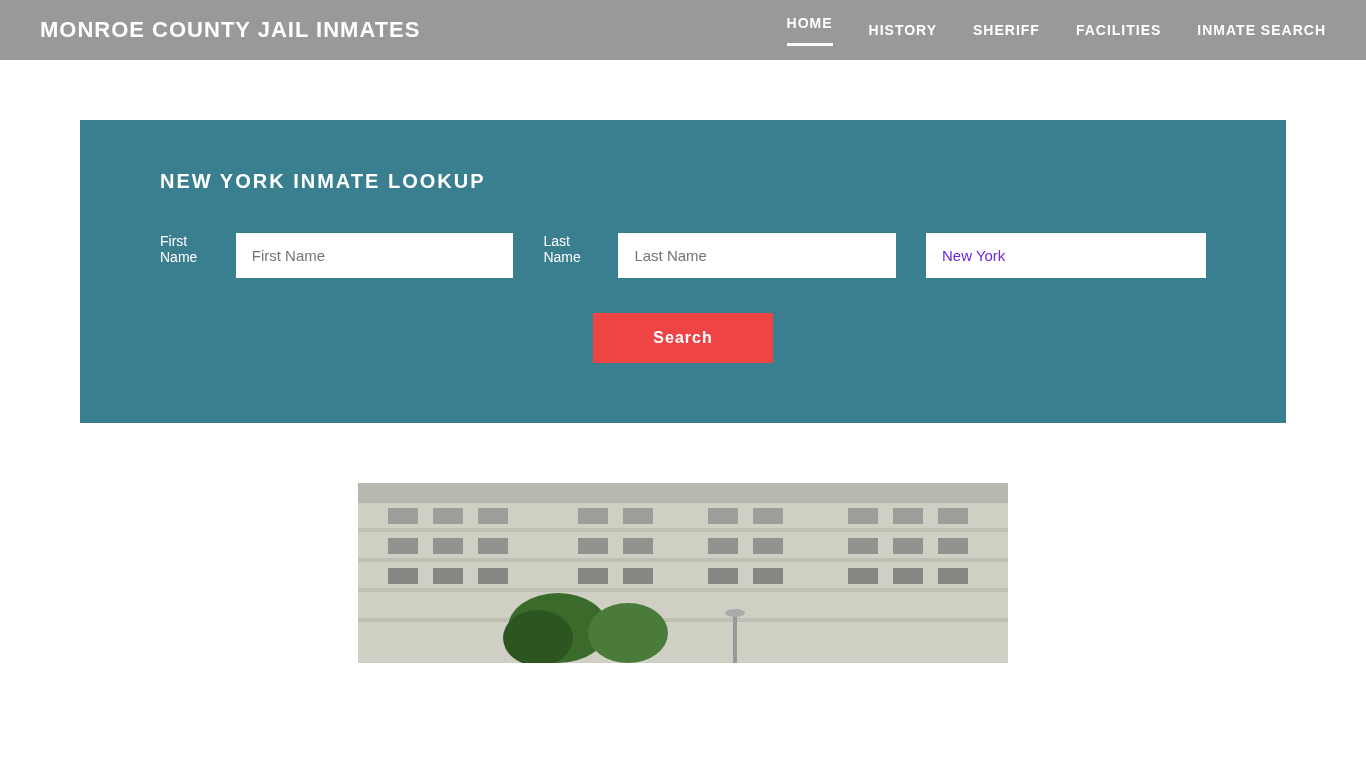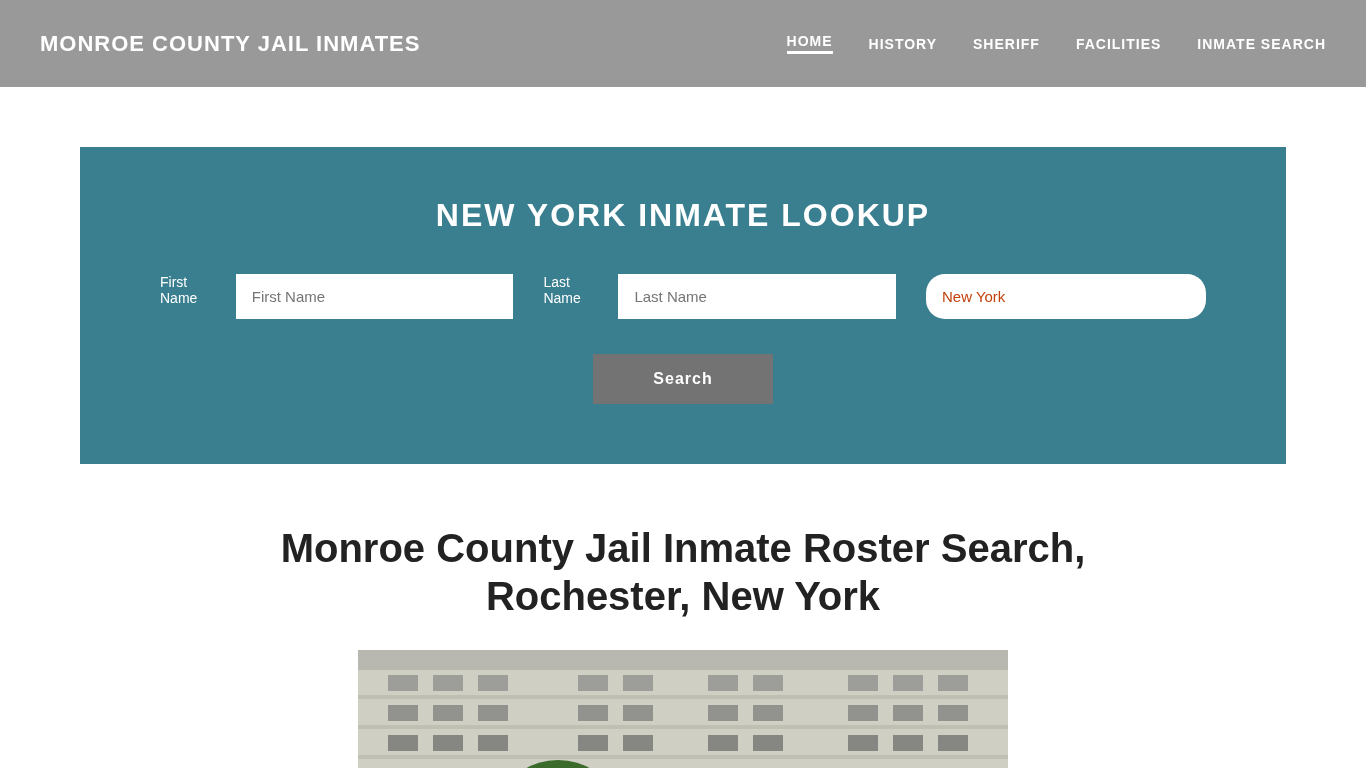--- a/index.html
+++ b/index.html
@@ -15,21 +15,21 @@
       min-height: 768px;
     }
 
     
     header {
       background: #999999;
       display: flex;
       align-items: center;
       justify-content: space-between;
       padding: 0 40px;
-      height: 87px;
+      height: 60px;
     }
 
     .site-title {
       color: #fff;
       font-size: 22px;
       font-weight: 900;
       letter-spacing: 1px;
       text-transform: uppercase;
     }
 
@@ -44,35 +44,34 @@
       font-size: 14px;
       font-weight: 700;
       letter-spacing: 1px;
       text-transform: uppercase;
       cursor: pointer;
       text-decoration: none;
     }
 
     .nav-item.active {
       border-bottom: 3px solid #fff;
-      padding-bottom: 2px;
+      padding-bottom: 12px;
     }
 
     
     .search-section {
       background: #3a7f8f;
       padding: 50px 80px 60px 80px;
       margin: 0 80px;
       margin-top: 60px;
     }
 
     .search-title {
-      text-align: center;
-      color: #fff;
-      font-size: 32px;
+      color: #fff;
+      font-size: 20px;
       font-weight: 700;
       letter-spacing: 2px;
       margin-bottom: 40px;
     }
 
     .search-fields {
       display: flex;
       gap: 30px;
       justify-content: center;
       align-items: flex-end;
@@ -94,32 +93,31 @@
       width: 280px;
       padding: 14px 16px;
       font-size: 15px;
       border: none;
       outline: none;
       background: #fff;
       color: #999;
     }
 
     .search-input.state-input {
-      color: #c2410c;
+      color: #6d28d9;
       font-weight: 500;
-      border-radius: 19px;
     }
 
     .search-btn-row {
       display: flex;
       justify-content: center;
     }
 
     .search-btn {
-      background: #737373;
+      background: #ef4444;
       color: #fff;
       border: none;
       padding: 16px 60px;
       font-size: 16px;
       font-weight: 600;
       cursor: pointer;
       letter-spacing: 1px;
     }
 
     
@@ -183,21 +181,20 @@
       <input class="search-input state-input" type="text" value="New York" style="">
     </div>
   </div>
 
   <div class="search-btn-row">
     <button class="search-btn">Search</button>
   </div>
 </div>
 
 <div class="content-section">
-  <h1 class="content-title">Monroe County Jail Inmate Roster Search, Rochester, New York</h1>
 
   <div class="jail-image-placeholder">
     
     <svg class="building-svg" viewBox="0 0 650 180" xmlns="http://www.w3.org/2000/svg">
 
       <rect width="650" height="180" fill="#b8b8b0"></rect>
 
       <rect x="0" y="20" width="650" height="160" fill="#d0cfc4"></rect>
 
       <rect x="0" y="45" width="650" height="4" fill="#c0bfb4"></rect>

